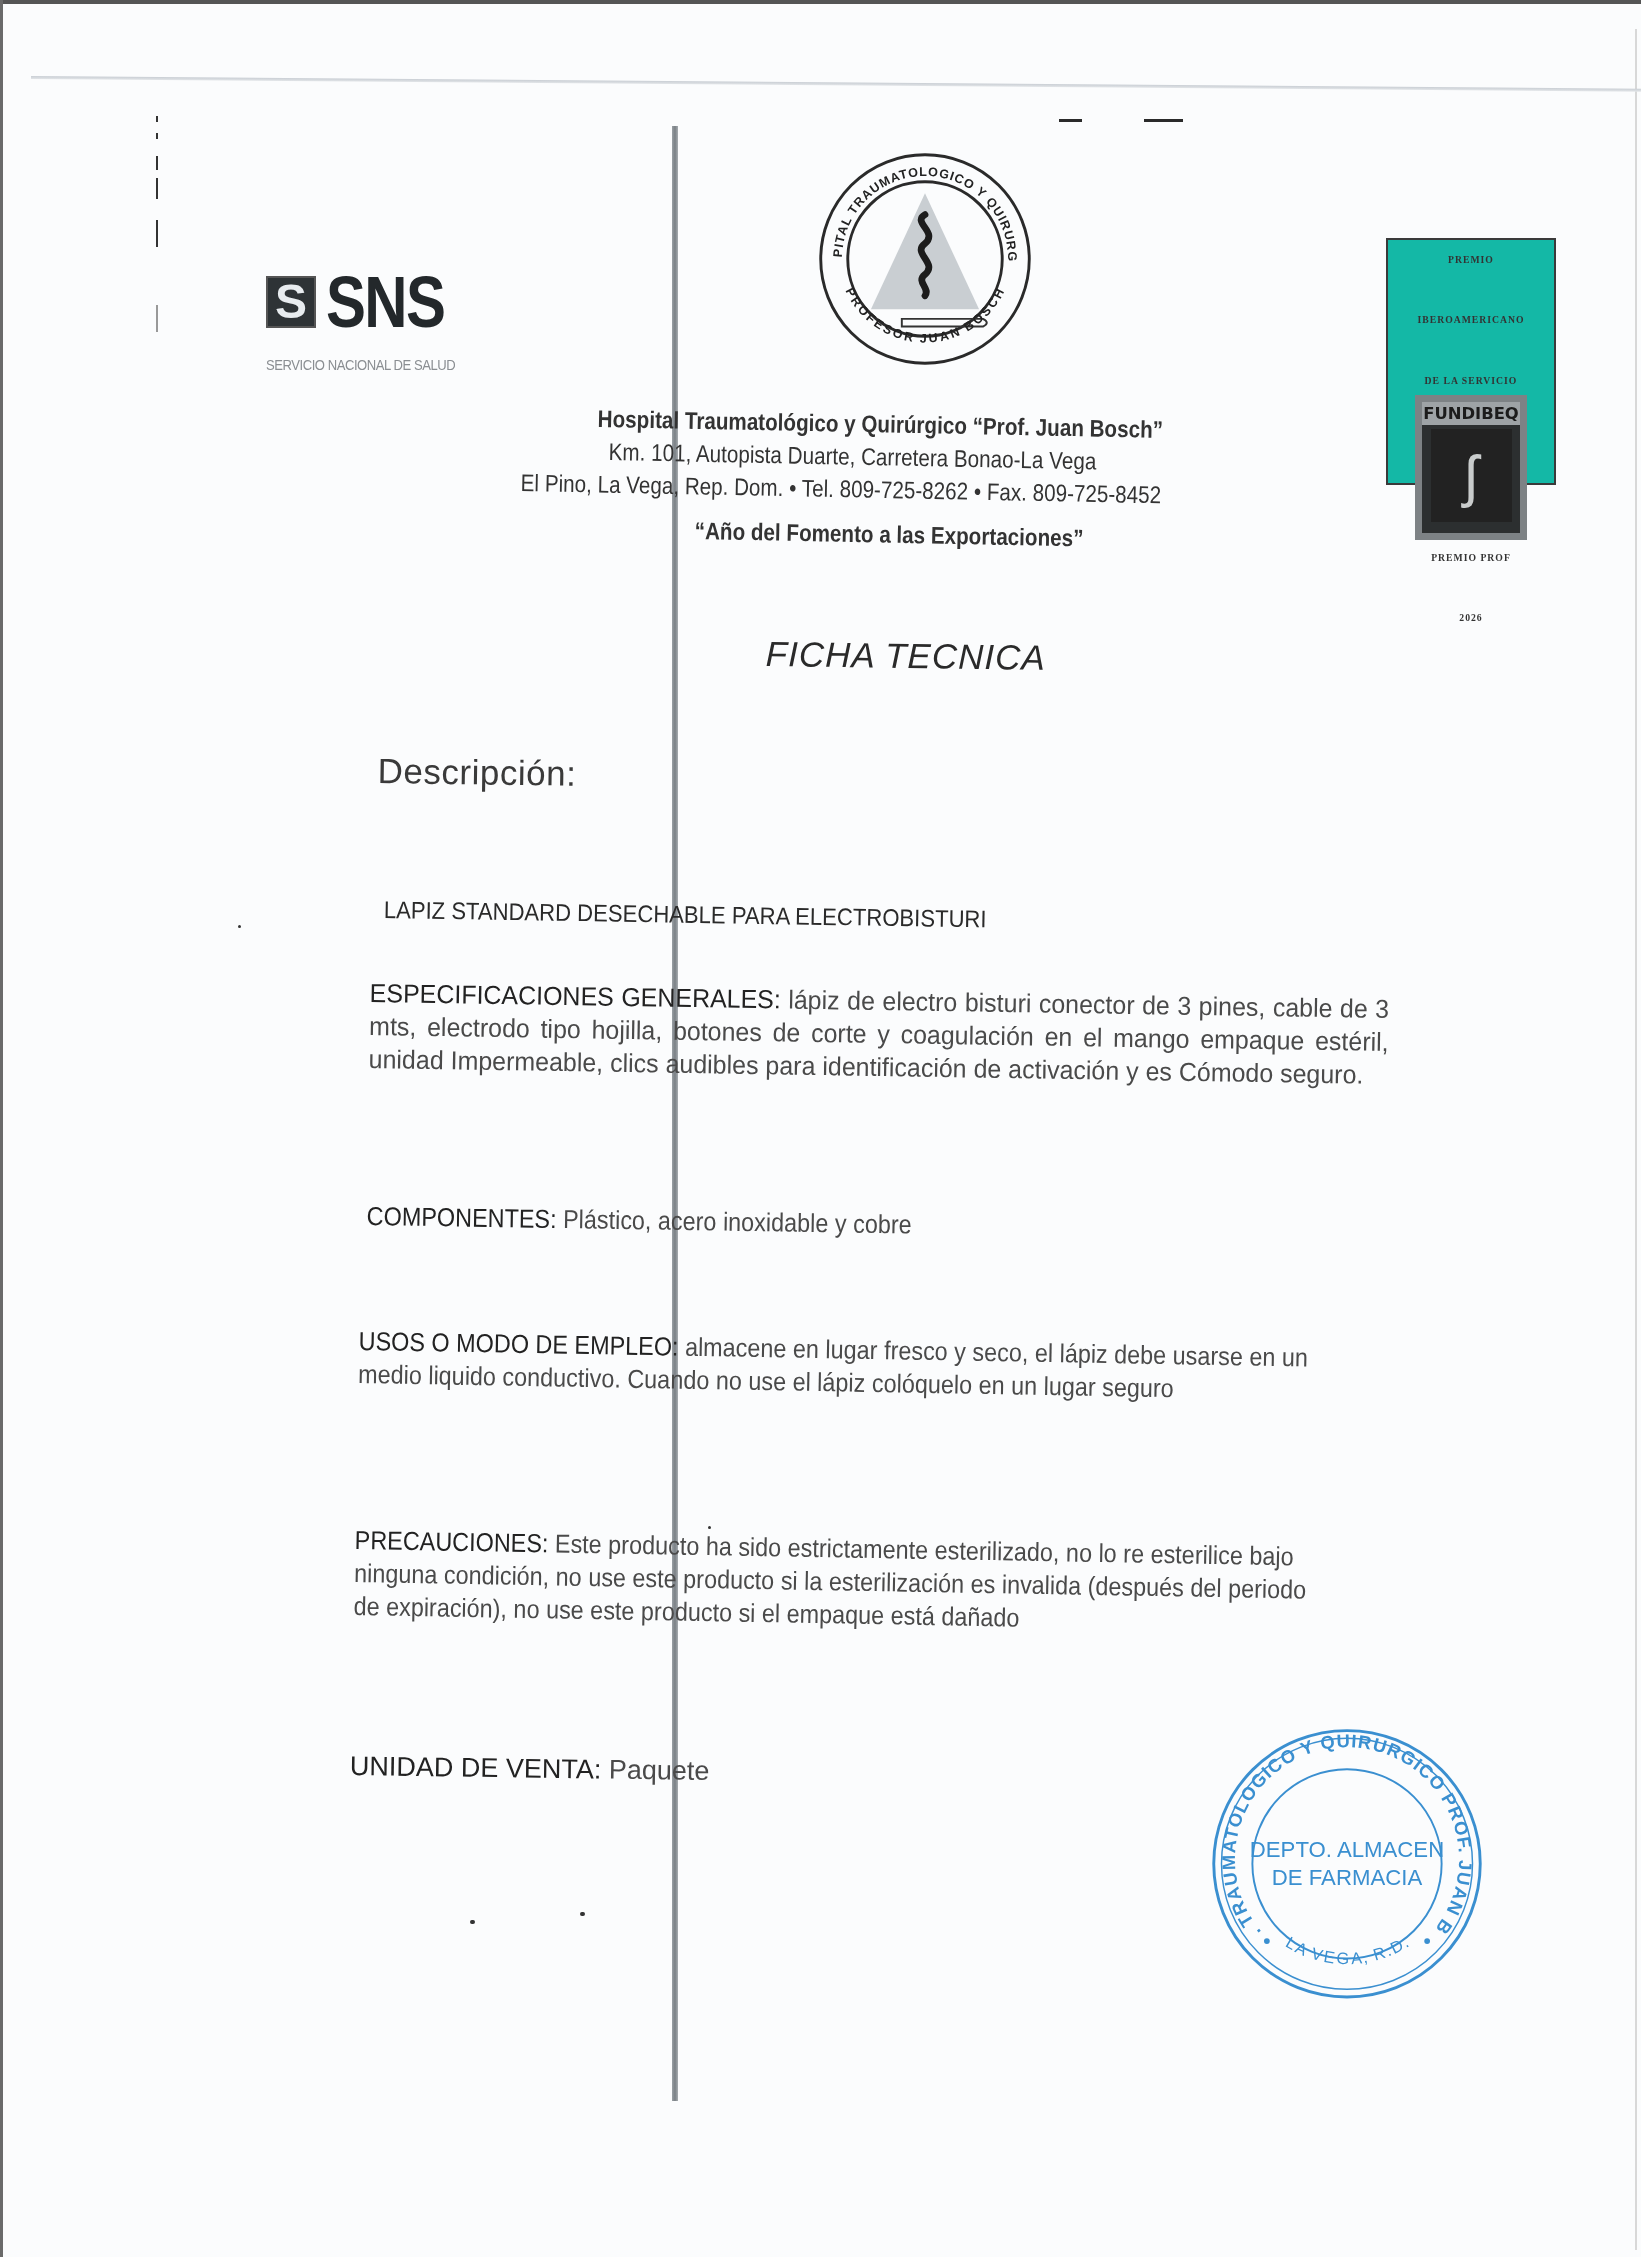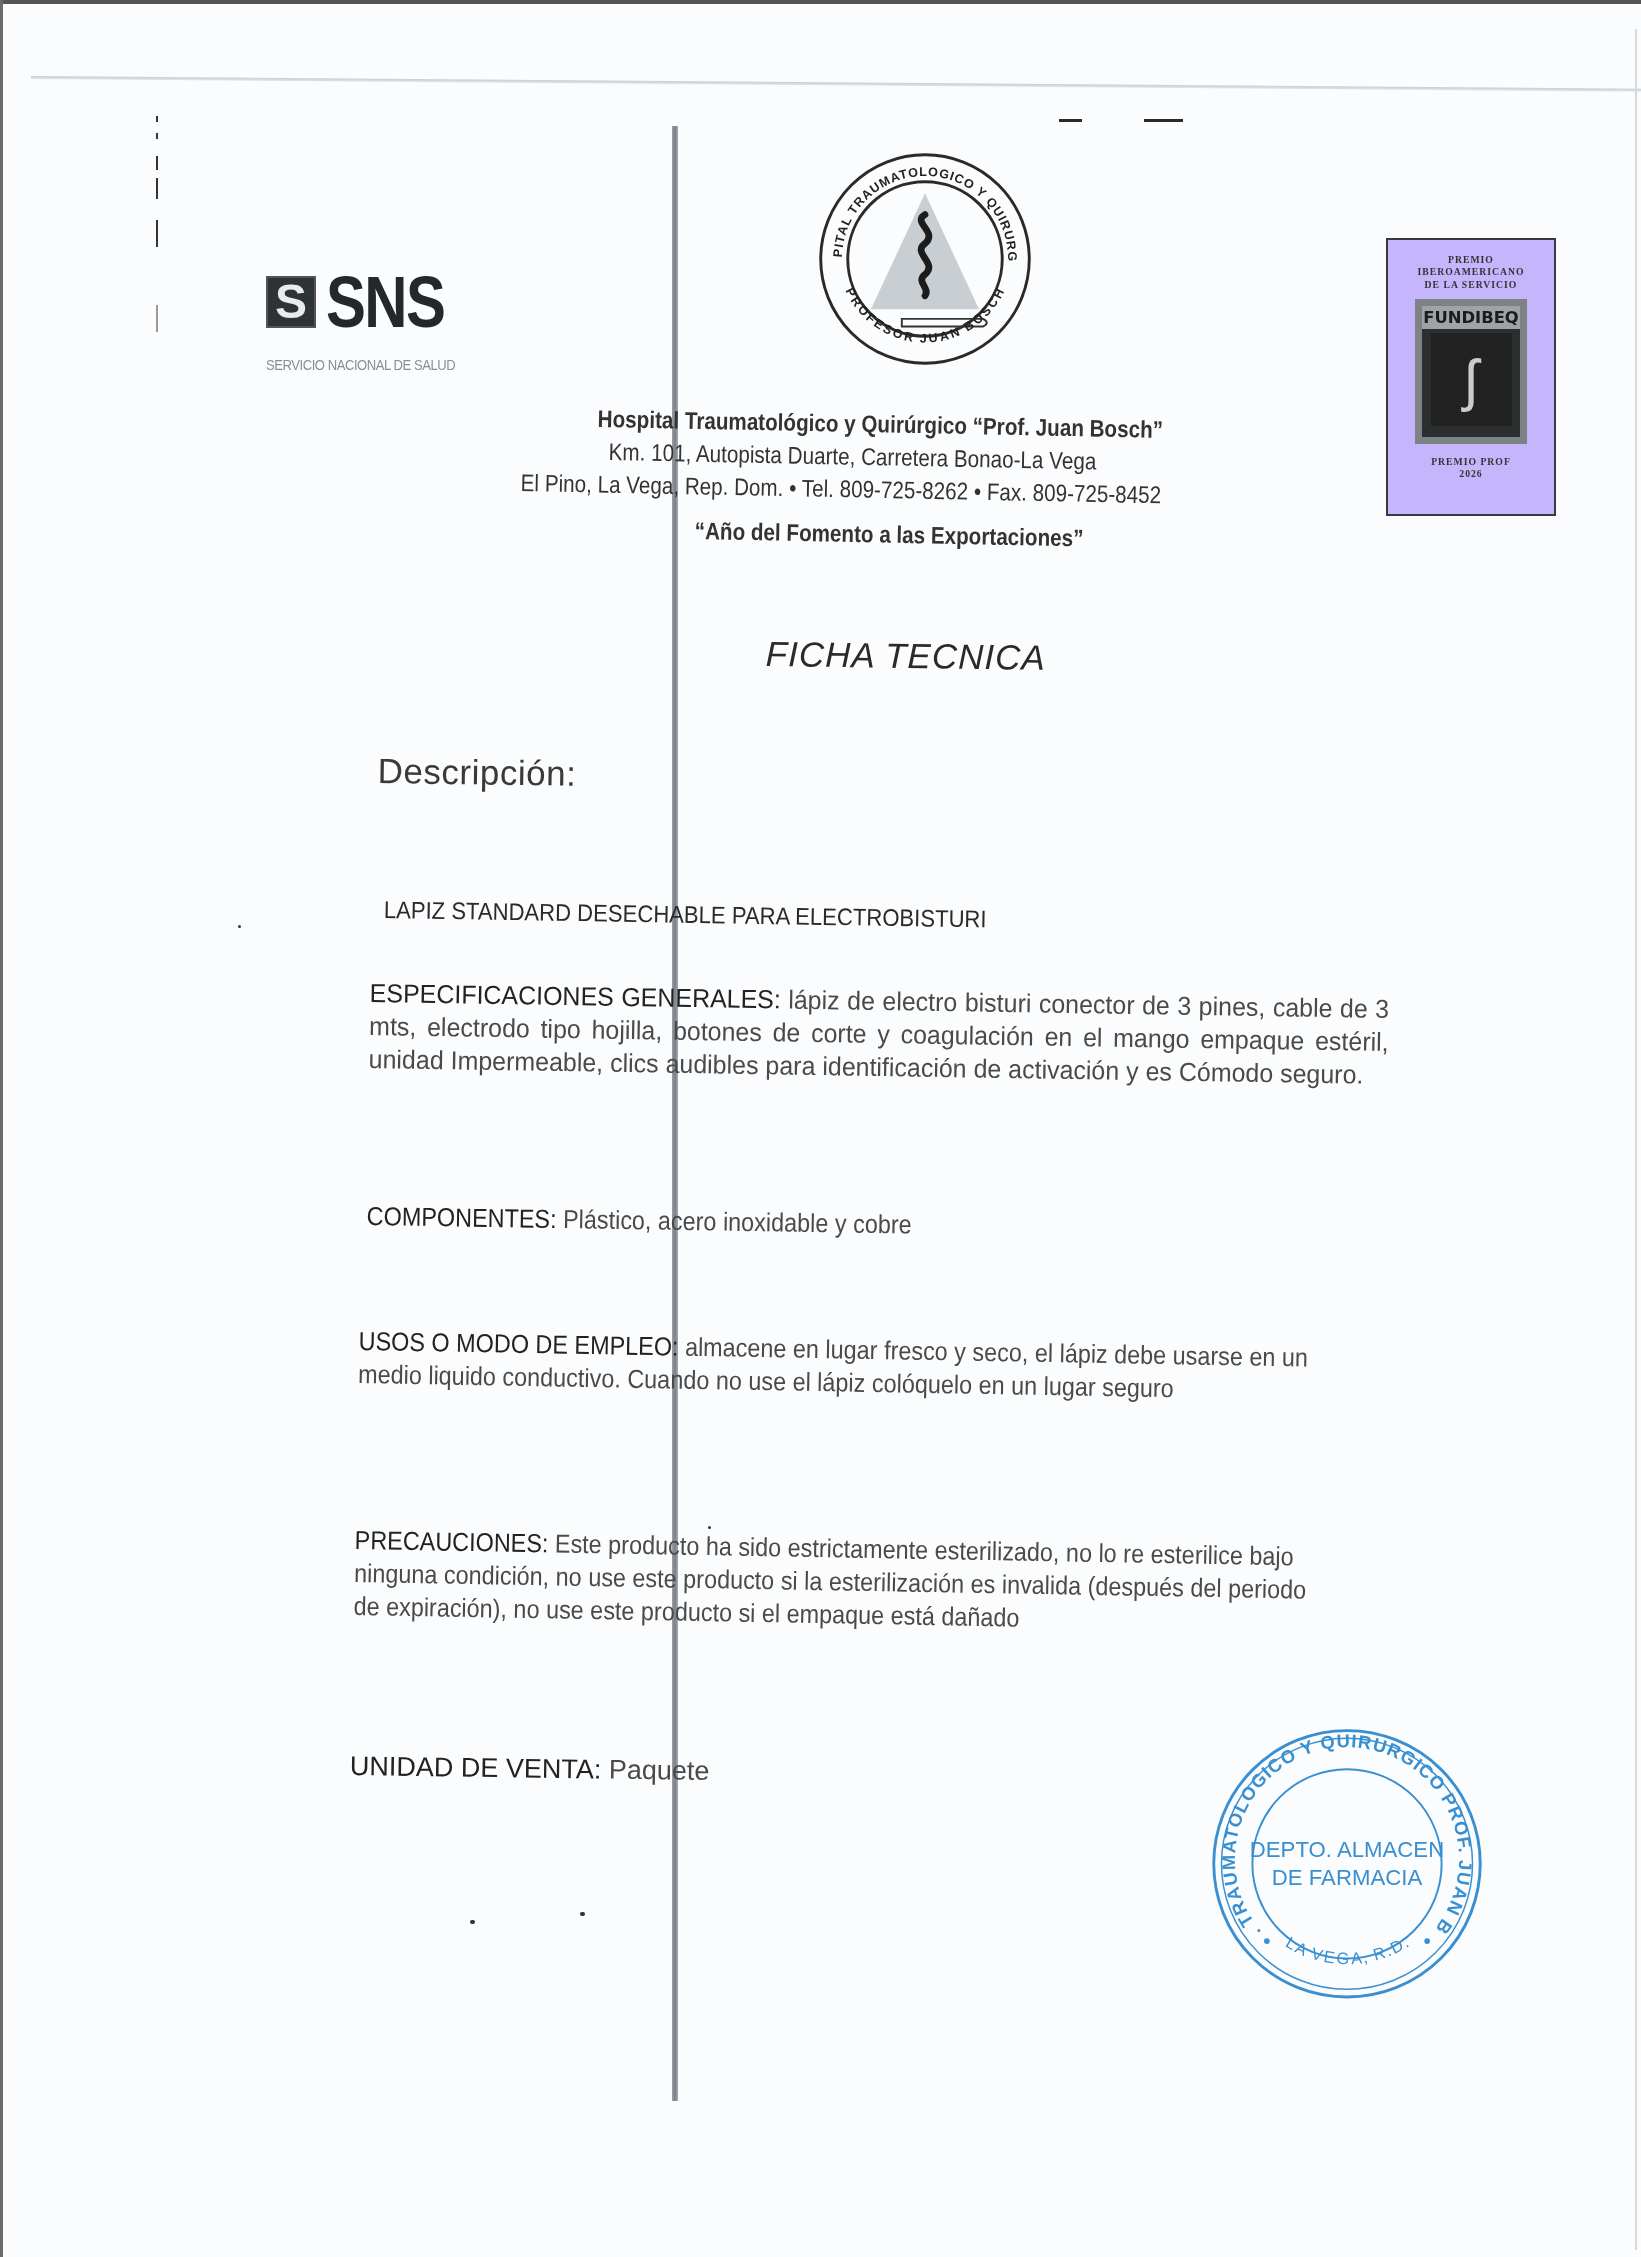--- a/index.html
+++ b/index.html
@@ -23,22 +23,22 @@
   .sns-logo { left: 266px; top: 265px; display: flex; align-items: center; gap: 9.7px; }
   .sns-mark { width: 46px; height: 48px; background: #2e3336; border: 2.9px solid #555; position: relative; }
   .sns-mark span { position: absolute; inset: 0; color: #e8ecef; font: bold 48px/48px "Liberation Sans", sans-serif; text-align: center; }
   .sns-text { font: bold 73px/1 "Liberation Sans", sans-serif; color: #23282b; transform: scaleX(0.82); transform-origin: left; letter-spacing: -1.9px; }
   .sns-sub { left: 266px; top: 357px; font-size: 14.5px; color: #8a8e92; letter-spacing: -0.5px; transform: scaleX(0.9); transform-origin: left; }
 
   
   .seal { left: 813px; top: 147px; width: 224px; height: 224px; }
 
   
-  .award { left: 1386px; top: 238px; width: 170px; height: 278px; border: 2.9px solid #3a3a3a; background: #c4b5fd; box-sizing: border-box; text-align: center; }
-  .award .t { font: bold 9.7px/12.6px "Liberation Serif", serif; color: #333; letter-spacing: 1px; }
+  .award { left: 1386px; top: 238px; width: 170px; height: 247px; border: 2.9px solid #3a3a3a; background: #14b8a6; box-sizing: border-box; text-align: center; }
+  .award .t { font: bold 9.7px/12.6px "Liberation Serif", serif; color: #333; letter-spacing: 1px; margin-top: 48px; }
   .award .t1 { margin-top: 13.5px; }
   .award .box { margin: 7.7px auto 0; width: 112px; height: 145px; background: #2c2f30; border: 7.7px solid #7d8285; box-sizing: border-box; }
   .award .fund { color: #e8e8e8; font: bold 16.4px/23px "DejaVu Sans", sans-serif; background: #9ea3a6; color:#1c1c1c; }
   .award .art { width: 81px; height: 93px; margin: 3.9px auto; background: #222; color: #c9cccc; font-size: 58px; line-height: 93px; }
   .award .b1 { margin-top: 11.6px; }
 
   
   .hdr { font-family: "Liberation Sans", sans-serif; color: #333; white-space: nowrap; transform-origin: left top; }
   .hdr1 { left: 598px; top: 405px; font-size: 24px; font-weight: bold; transform: rotate(1.1deg) scaleX(0.86); }
   .hdr2 { left: 609px; top: 438px; font-size: 24px; transform: rotate(1.1deg) scaleX(0.86); }

